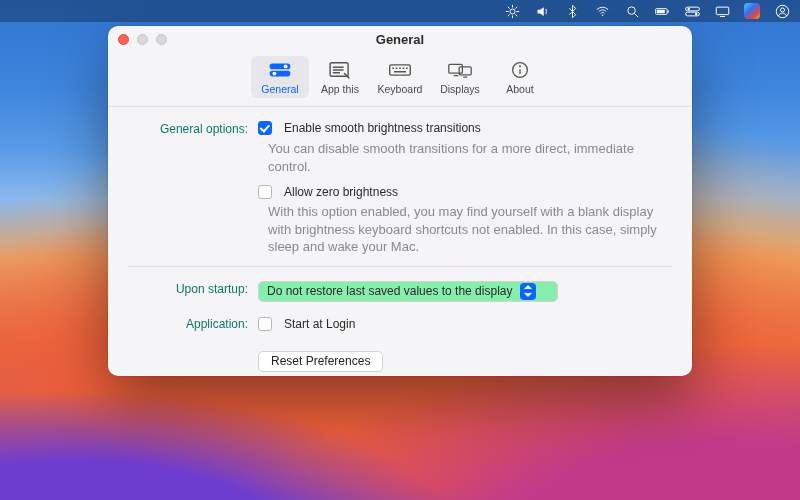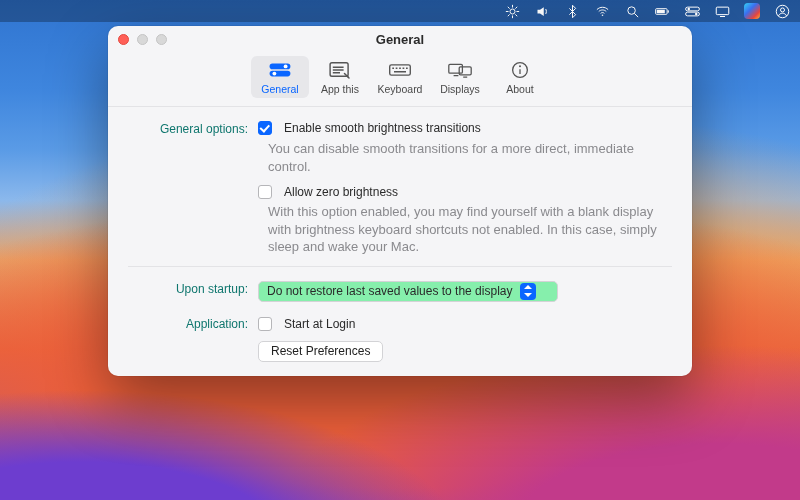--- a/index.html
+++ b/index.html
@@ -274,21 +274,21 @@
     <div class="row" style="align-items:flex-end;">
       <div class="rlabel">Application:</div>
       <div class="rbody">
         <label class="checkline">
           <span class="checkbox"></span>
           <span>Start at Login</span>
         </label>
       </div>
     </div>
 
-    <div class="row" style="margin-top:10px;justify-content:center;">
+    <div class="row" style="margin-top:20px;justify-content:center;">
       <div class="rlabel"></div>
       <div class="rbody">
         <button class="btn">
           <span>Reset Preferences</span>
         </button>
       </div>
     </div>
 
   </div>
 </div>

